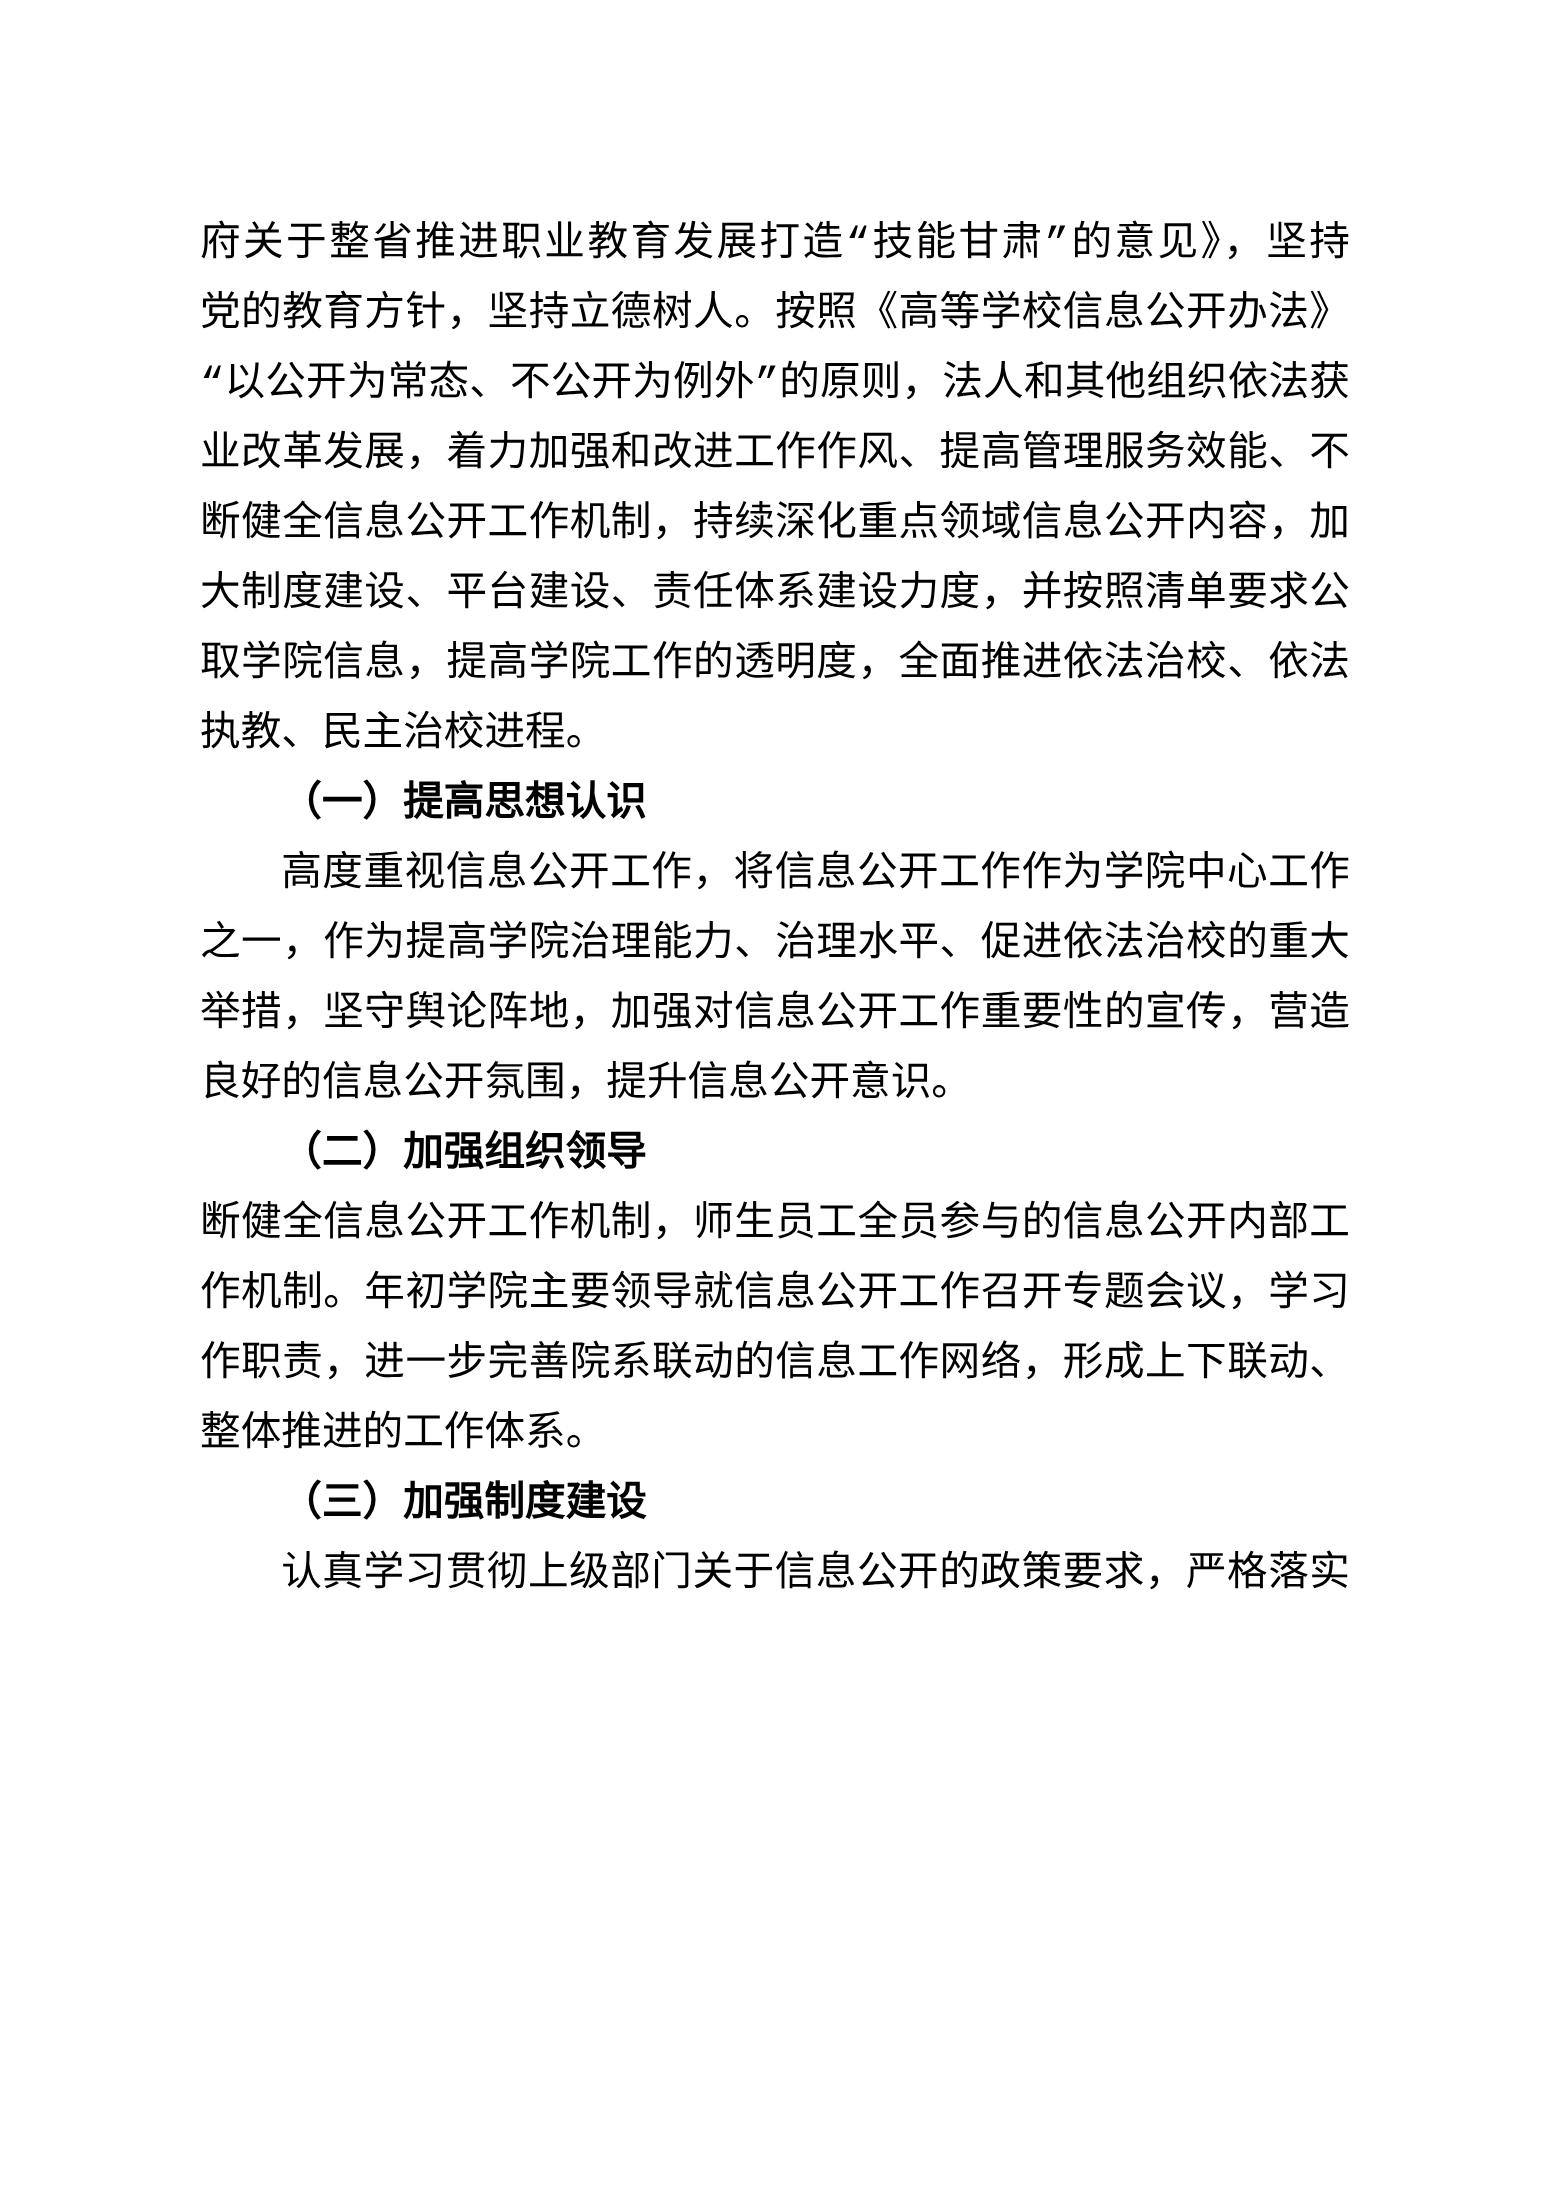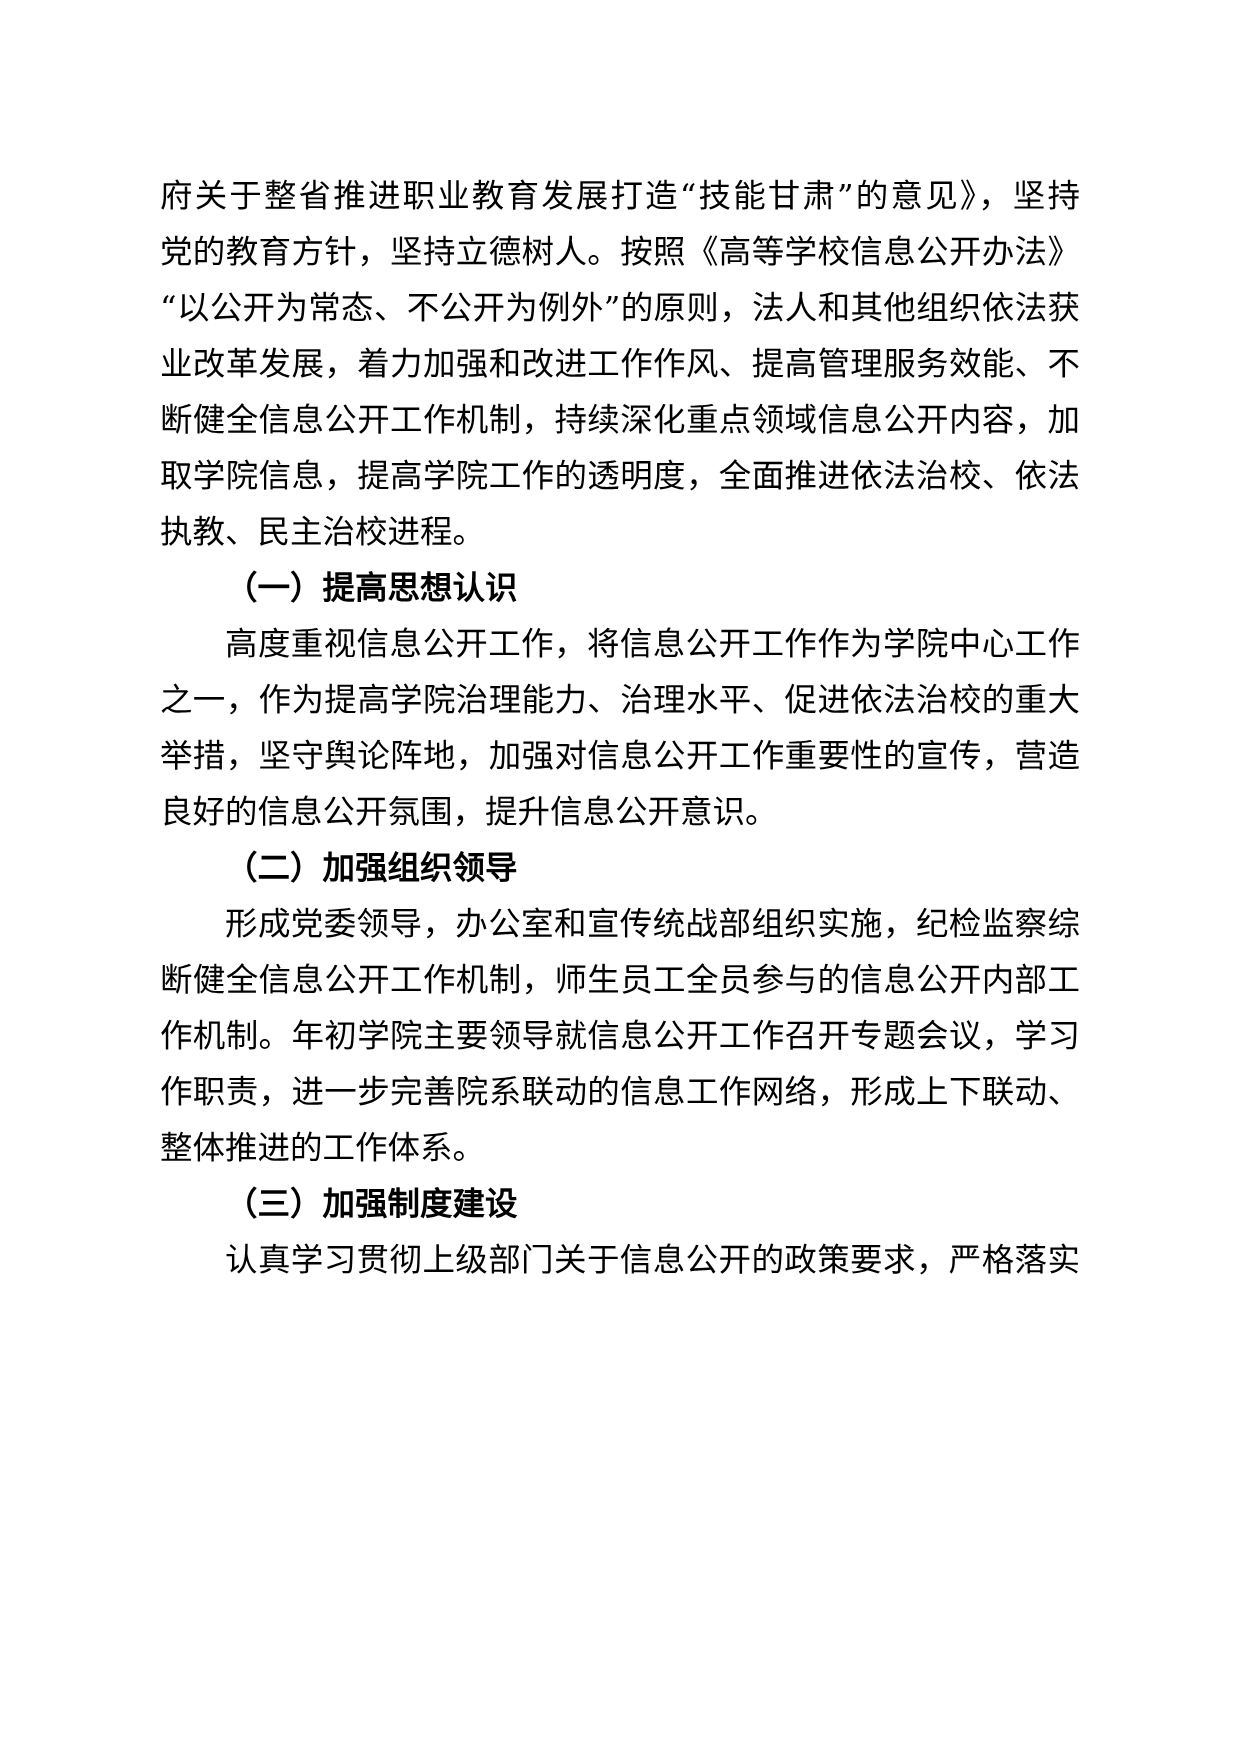--- a/index.html
+++ b/index.html
@@ -11,20 +11,21 @@
     color: #000000;
     font-family: "DejaVu Serif", "Liberation Serif", serif;
     overflow: hidden;
     position: relative;
   }
   .page {
     position: absolute;
     left: 160px;
     top: 168px;
     width: 920px;
+    font-family: Liberation Mono, monospace;
   }
   .line {
     font-size: 32.5px;
     height: 56px;
     line-height: 56px;
     text-align: justify;
     text-align-last: justify;
     text-justify: inter-character;
     letter-spacing: 0;
     white-space: normal;
@@ -36,28 +37,28 @@
 </style>
 </head>
 <body>
 
 <div class="page">
     <div class="line body">府关于整省推进职业教育发展打造“技能甘肃”的意见》，坚持</div>
     <div class="line body">党的教育方针，坚持立德树人。按照《高等学校信息公开办法》</div>
     <div class="line body">“以公开为常态、不公开为例外”的原则，法人和其他组织依法获</div>
     <div class="line body">业改革发展，着力加强和改进工作作风、提高管理服务效能、不</div>
     <div class="line body">断健全信息公开工作机制，持续深化重点领域信息公开内容，加</div>
+    <div class="line body">大制度建设、平台建设、责任体系建设力度，并按照清单要求公</div>
     <div class="line body">取学院信息，提高学院工作的透明度，全面推进依法治校、依法</div>
     <div class="line body last">执教、民主治校进程。</div>
     <div class="line heading last indent">（一）提高思想认识</div>
     <div class="line body indent">高度重视信息公开工作，将信息公开工作作为学院中心工作</div>
     <div class="line body">之一，作为提高学院治理能力、治理水平、促进依法治校的重大</div>
     <div class="line body">举措，坚守舆论阵地，加强对信息公开工作重要性的宣传，营造</div>
     <div class="line body last">良好的信息公开氛围，提升信息公开意识。</div>
     <div class="line heading last indent">（二）加强组织领导</div>
-    <div class="line body indent">形成党委领导，办公室和宣传统战部组织实施，纪检监察综</div>
     <div class="line body">断健全信息公开工作机制，师生员工全员参与的信息公开内部工</div>
     <div class="line body">作机制。年初学院主要领导就信息公开工作召开专题会议，学习</div>
     <div class="line body">作职责，进一步完善院系联动的信息工作网络，形成上下联动、</div>
     <div class="line body last">整体推进的工作体系。</div>
     <div class="line heading last indent">（三）加强制度建设</div>
     <div class="line body indent">认真学习贯彻上级部门关于信息公开的政策要求，严格落实</div>
   </div>
 
 </body></html>

